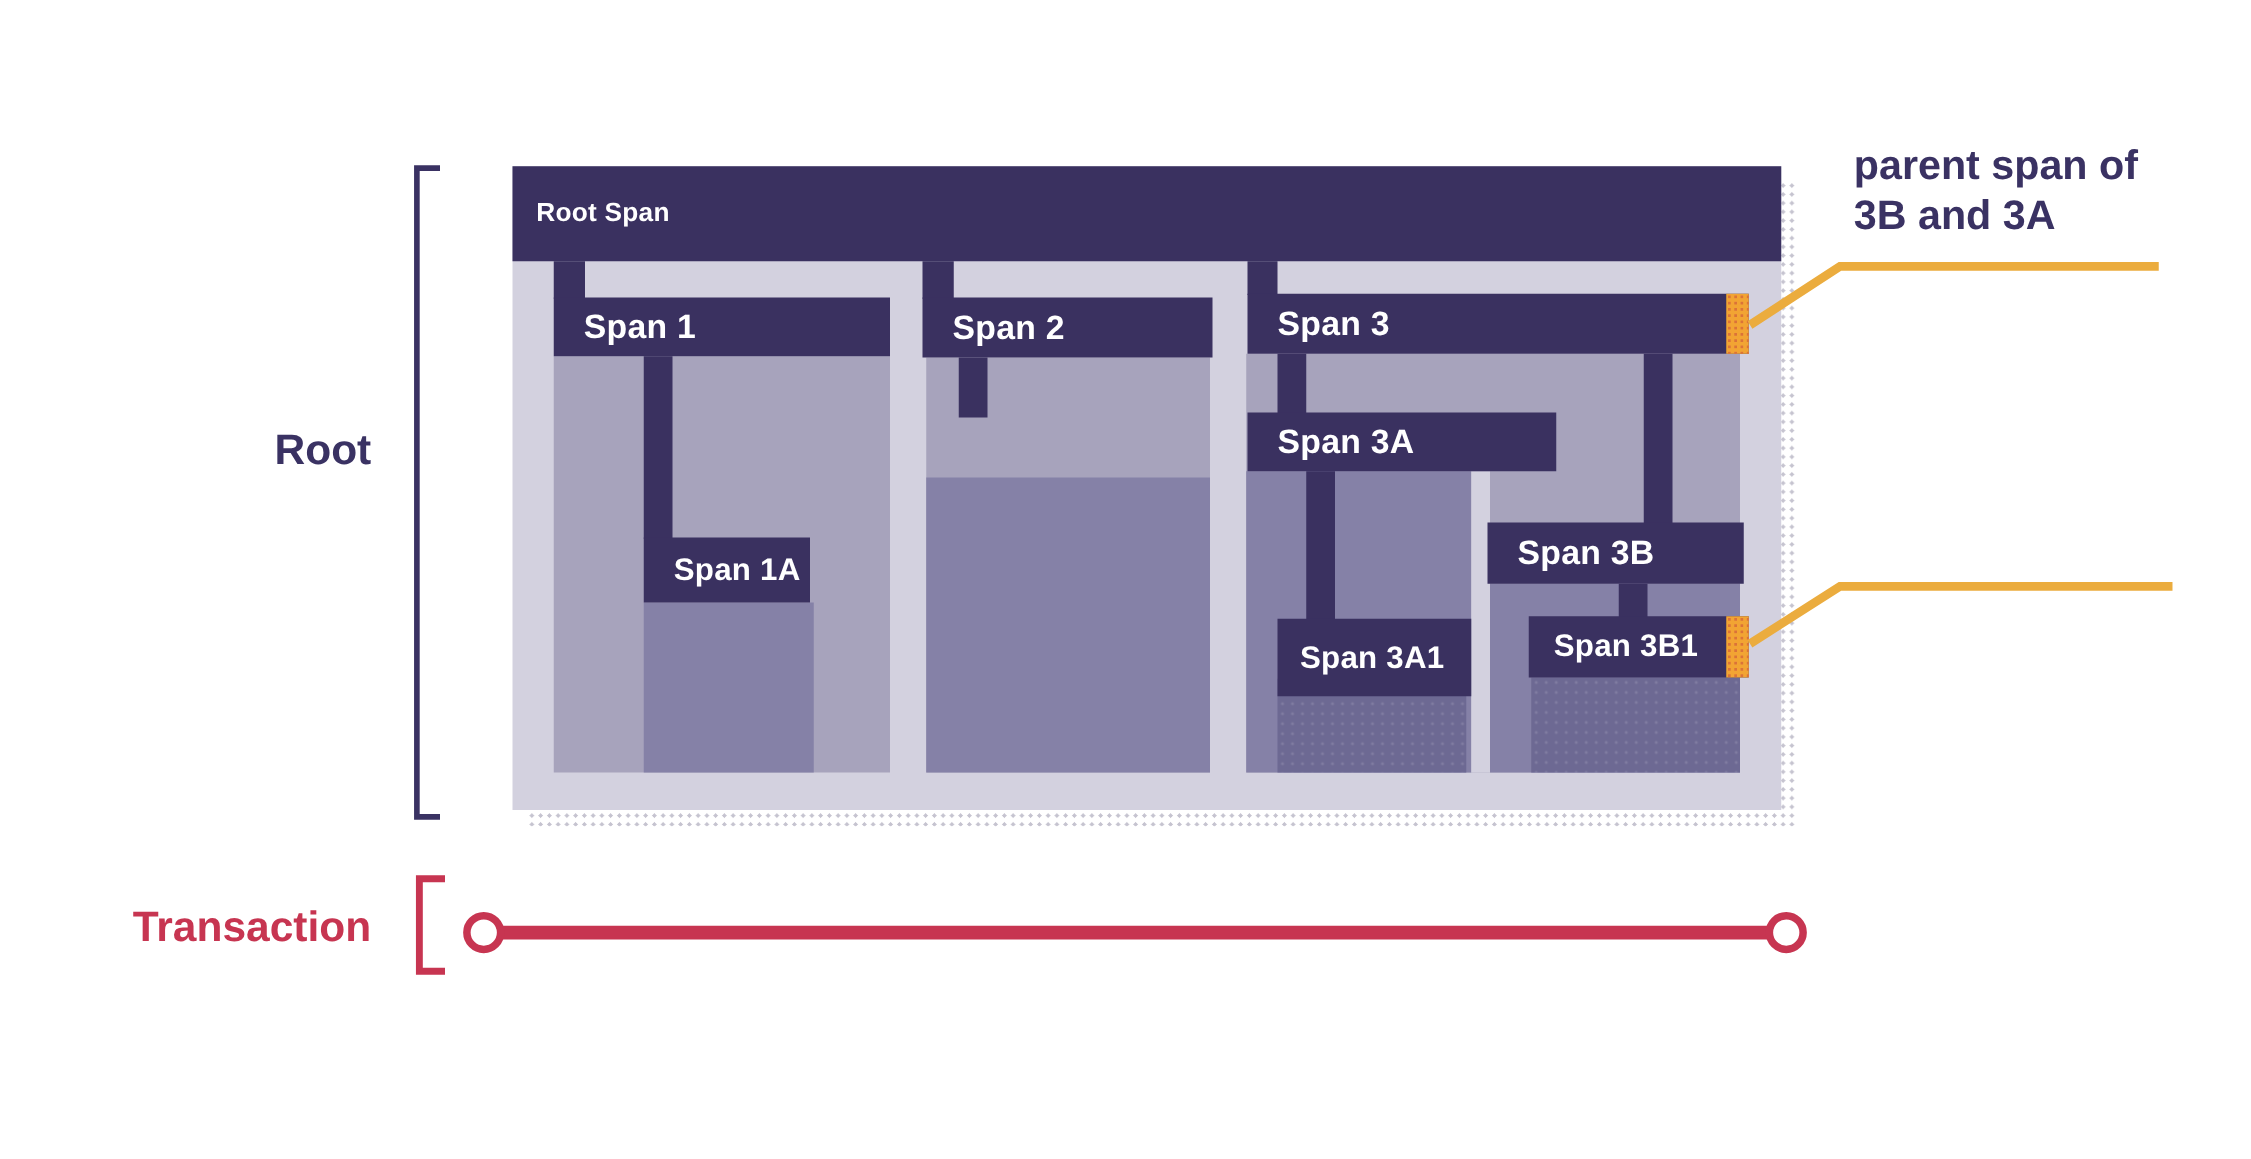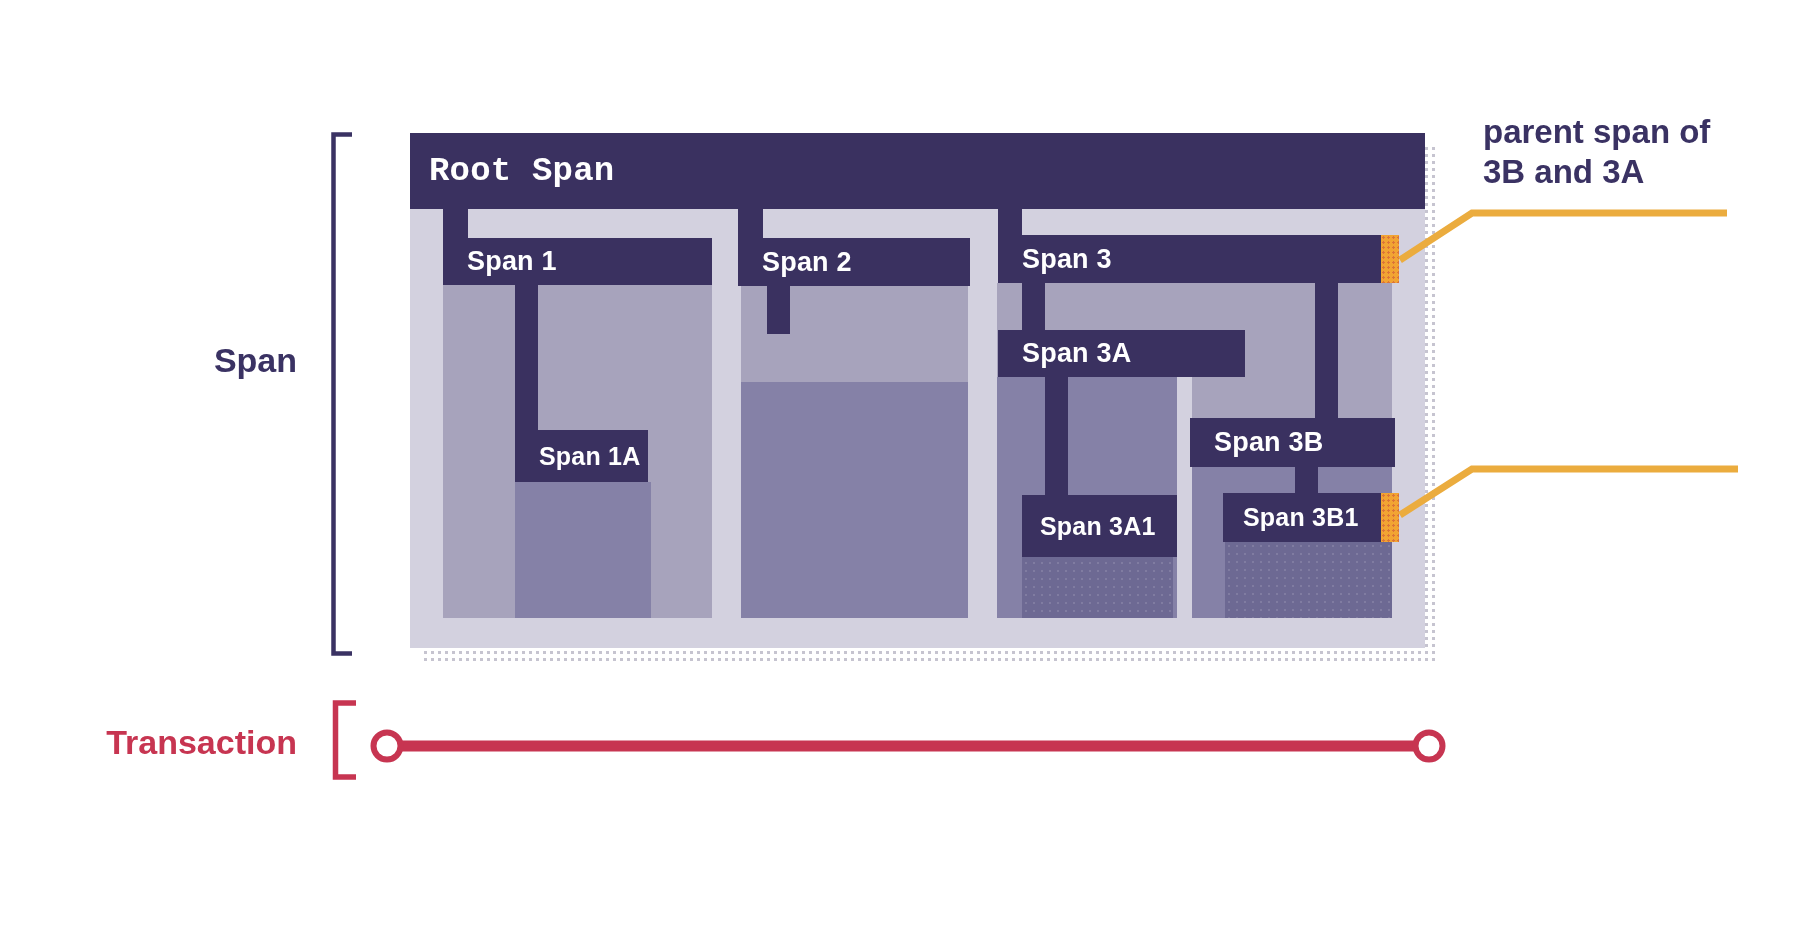--- a/index.html
+++ b/index.html
@@ -29,21 +29,21 @@
     background-size:7px 7px;
   }
   .bar{
     background:var(--span-bar);
     display:flex;align-items:center;
     color:#ffffff;font-weight:700;font-size:27px;
     letter-spacing:0.2px;
     white-space:nowrap;
   }
   .bar .lbl{padding-left:24px;}
-  .bar-root{font-size:34px;font-family:Liberation Mono, monospace;}
+  .bar-root{font-size:21px;}
   .bar-root .lbl{padding-left:19px;}
   .bar-sm{font-size:25px;}
   .conn{background:var(--span-bar);}
   .bg1{background:var(--depth1-bg);}
   .bg2{background:var(--depth2-bg);}
   .bg3{
     background-color:var(--depth3-bg);
     background-image:radial-gradient(circle, rgba(255,255,255,0.13) 1.2px, transparent 1.3px);
     background-size:8px 8px;
   }
@@ -124,21 +124,21 @@
   </div>
   <div class="abs bar bar-sm" style="left:1223px;top:493px;width:176px;height:49px;">
     <span class="lbl" style="padding-left:20px;">Span 3B1</span>
     <div class="cap"></div>
   </div>
 
   <div class="abs bar bar-root" style="left:410px;top:133px;width:1015px;height:76px;">
     <span class="lbl">Root Span</span>
   </div>
 
-  <div class="abs side-label" style="left:97px;top:340px;width:200px;">Span</div>
+  <div class="abs side-label" style="left:97px;top:340px;width:200px;">Root</div>
   <div class="abs side-label red" style="left:37px;top:722px;width:260px;">Transaction</div>
 
   <div class="abs annotation" style="left:1483px;top:112px;">
     <div>parent span of</div>
     <div>3B and 3A</div>
   </div>
 
   <svg class="overlay" width="1801" height="927" viewBox="0 0 1801 927">
 
     <path class="stroke-navy no-fill" d="M 352 134.5 L 333.5 134.5 L 333.5 653.5 L 352 653.5" stroke-width="4.5"></path>

